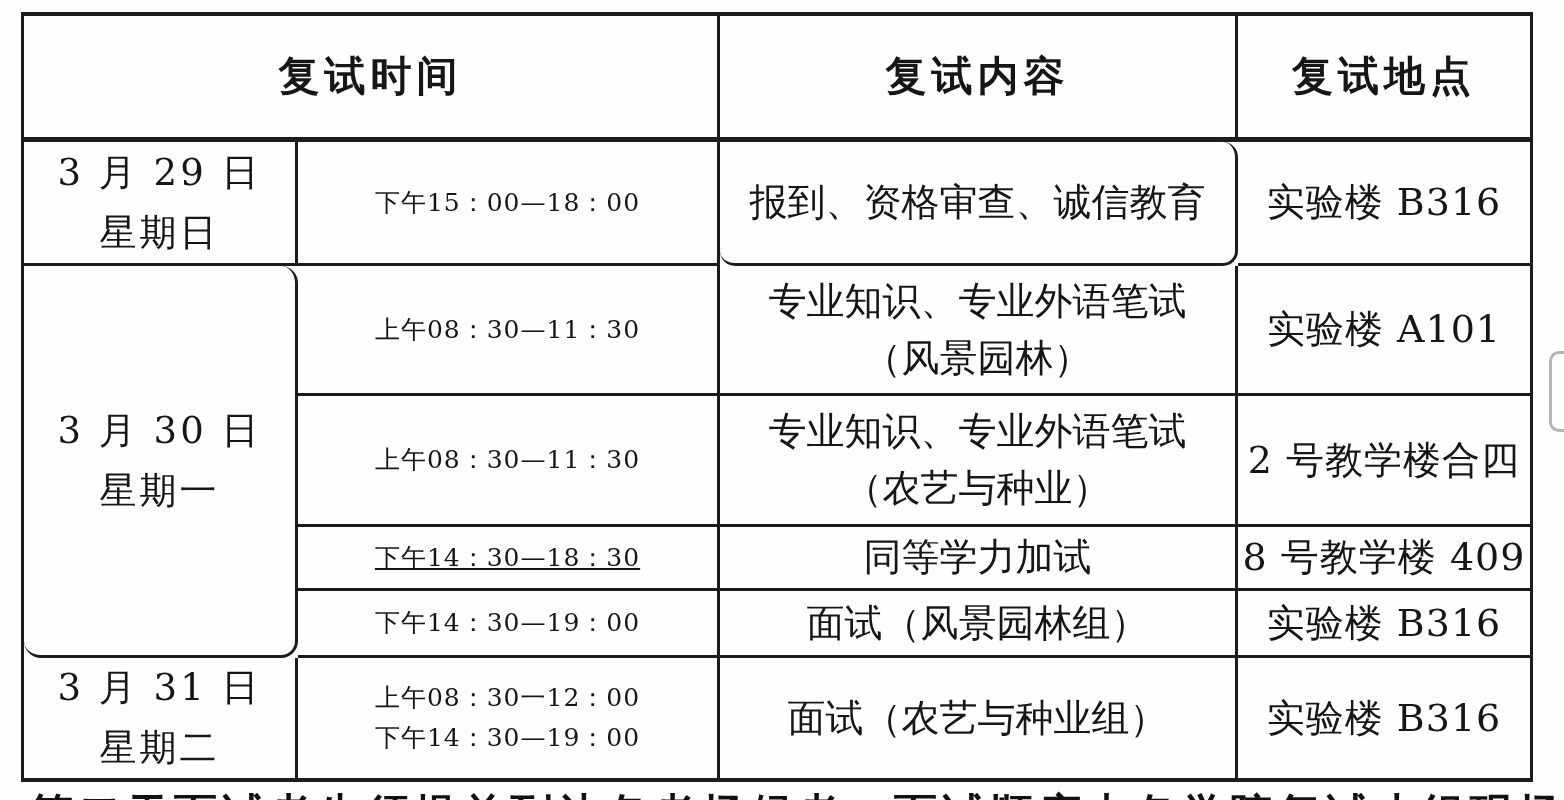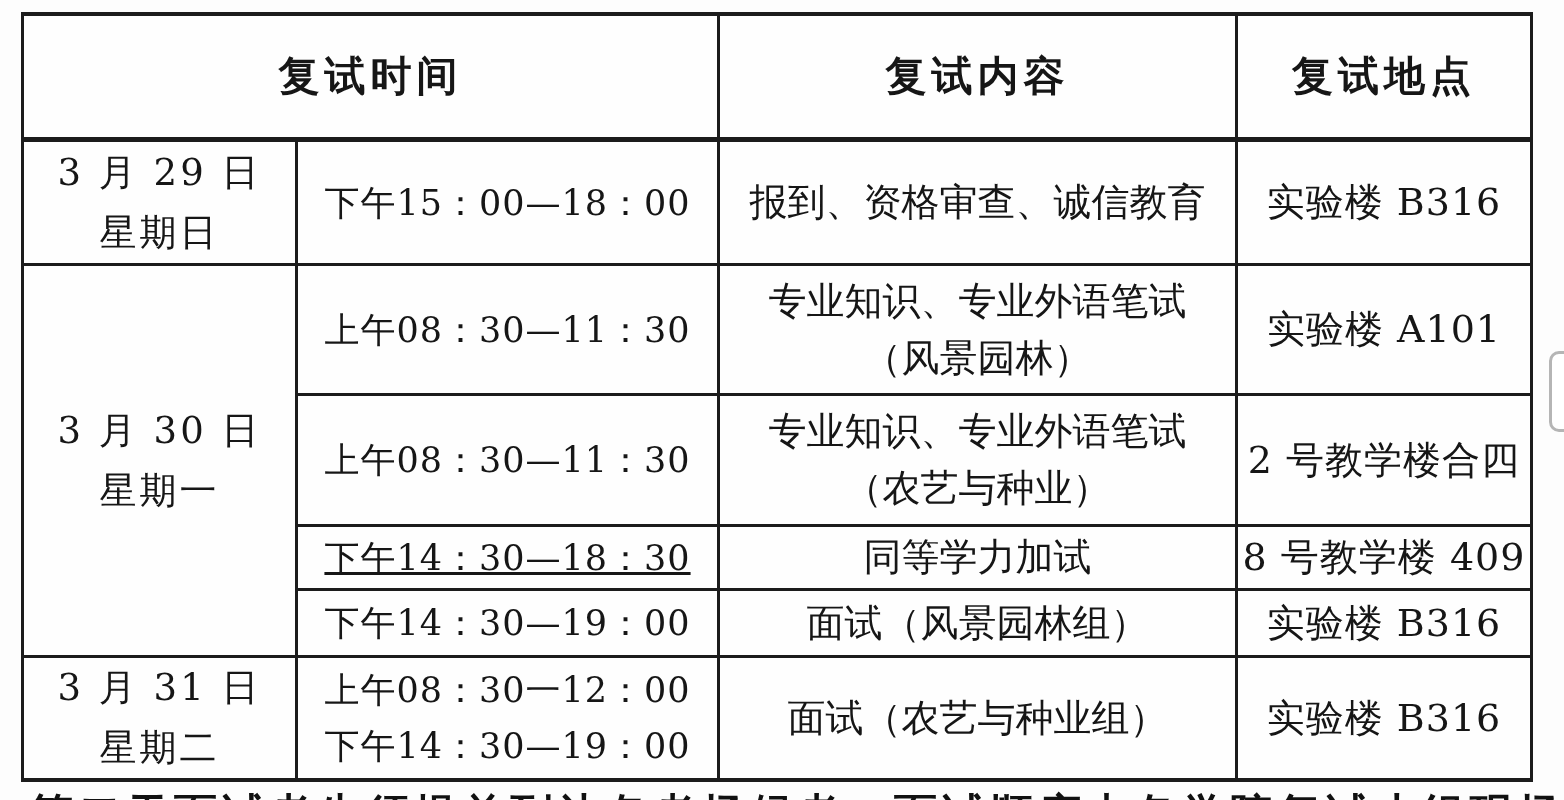--- a/index.html
+++ b/index.html
@@ -23,25 +23,25 @@
     border-right:3px solid #1c1c1c;
     border-bottom:3px solid #1c1c1c;
     display:flex;flex-direction:column;justify-content:center;
     text-align:center;overflow:hidden;white-space:nowrap;
   }
   .no-r{border-right:none;}
   .no-b{border-bottom:none;}
   .hb{border-bottom-width:5px;}
   .hdr{font-weight:700;font-size:41px;letter-spacing:5px;}
   .date{font-size:37px;letter-spacing:3px;line-height:1.62;}
-  .time{font-size:35px;letter-spacing:1px;line-height:1.6;}
+  .time{font-size:25px;letter-spacing:1px;line-height:1.6;}
   .body-t{font-size:38px;line-height:1.5;}
   .loc{font-size:38px;letter-spacing:1px;}
   .span-h{grid-column:1 / 3;grid-row:1;}
-  .d-330{grid-column:1;grid-row:3 / 7;}
+  .d-330{grid-column:1;grid-row:3 / 7;border-radius:17px;}
   .clip-note{
     position:absolute;left:30px;top:786px;width:1534px;
     font-size:43px;font-weight:700;letter-spacing:5px;
     white-space:nowrap;color:#111;
   }
   .scroll-thumb{
     position:absolute;left:1549px;top:351px;width:30px;height:81px;
     box-sizing:border-box;background:#ffffff;
     border:3px solid #b5b5b5;border-radius:10px;
   }
@@ -61,21 +61,21 @@
     <span>复试内容</span>
   </div>
 
   <div class="c date" style="grid-column:1;grid-row:2;">
     <div>3 月 29 日</div>
     <div>星期日</div>
   </div>
   <div class="c time" style="grid-column:2;grid-row:2;">
     <span>下午15：00—18：00</span>
   </div>
-  <div class="c body-t" style="grid-column:3;grid-row:2;">
+  <div class="c body-t" style="grid-column:3;grid-row:2;border-radius:15px;">
     <span>报到、资格审查、诚信教育</span>
   </div>
   <div class="c loc no-r" style="grid-column:4;grid-row:2;">
     <span>实验楼 B316</span>
   </div>
 
   <div class="c date d-330">
     <div>3 月 30 日</div>
     <div>星期一</div>
   </div>

